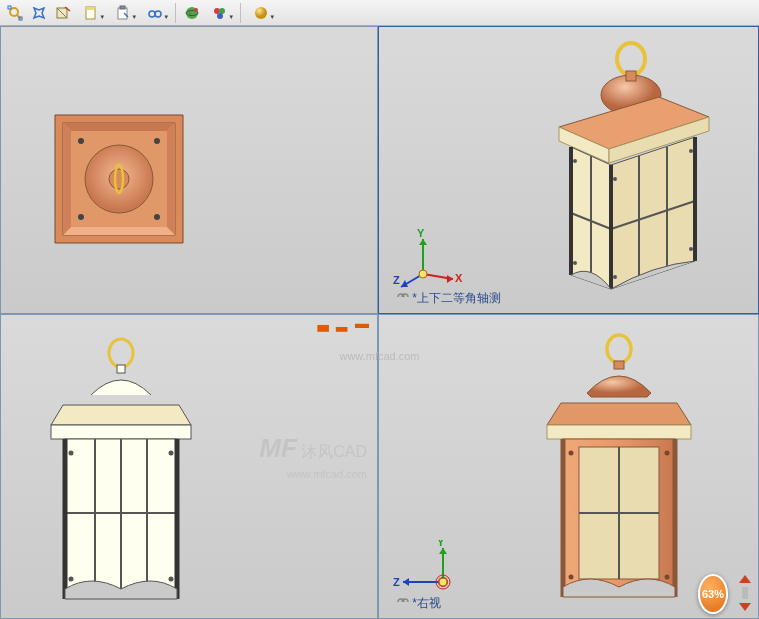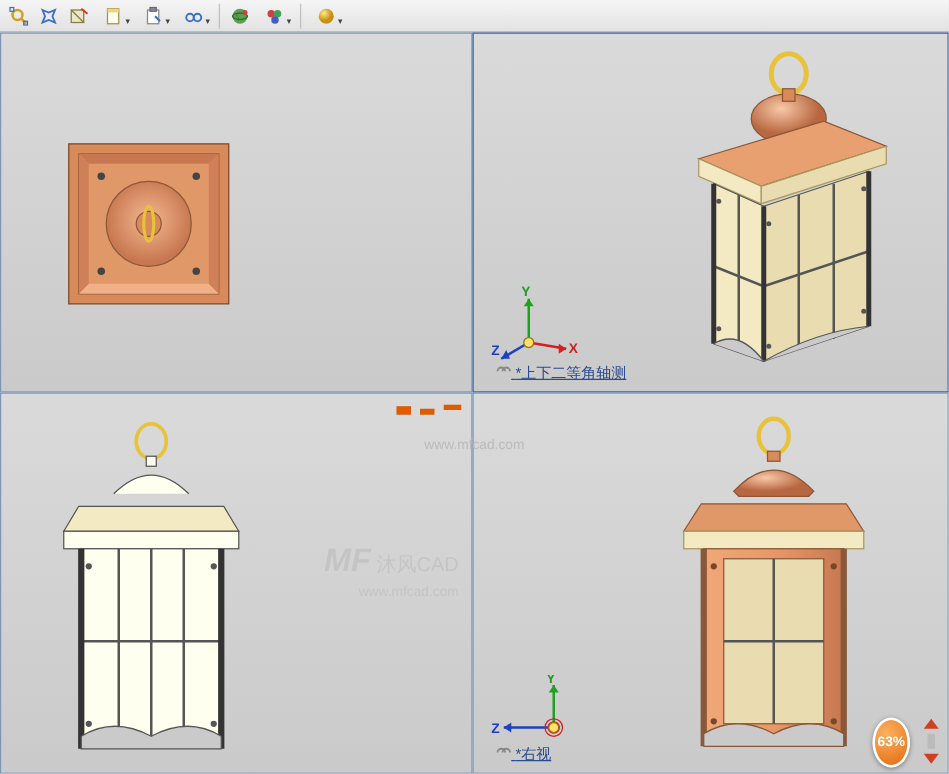--- a/index.html
+++ b/index.html
@@ -9,21 +9,21 @@
   .tool { width: 22px; height: 22px; display: flex; align-items: center; justify-content: center; border: 1px solid transparent; position: relative; }
   .tool svg { width: 16px; height: 16px; }
   .tool.dd { width: 30px; }
   .tool .dd-arrow { position: absolute; right: 1px; bottom: 2px; font-size: 7px; color: #444; }
   .sep { width: 1px; height: 20px; background: #c0c0c0; margin: 0 3px; }
   
   .viewports { width: 759px; height: 593px; display: grid; grid-template-columns: 378px 381px; grid-template-rows: 288px 305px; }
   .viewport { background: linear-gradient(#dadada, #cacaca); border: 1px solid #7d96b3; position: relative; overflow: hidden; }
   .viewport.active { border: 1px solid #3060a0; }
   
-  .label { position: absolute; left: 18px; bottom: 6px; color: #2a4b8d; font-size: 12px; text-decoration: underline; }
+  .label { position: absolute; left: 18px; bottom: 6px; color: #2a4b8d; font-size: 12px; }
   .label .link { width: 12px; height: 10px; display: inline-block; }
   
   .triad { position: absolute; }
   .triad .axis { stroke-width: 2; }
   .triad text { font-size: 11px; font-weight: bold; }
   
   .watermark { position: absolute; color: #bbb; font-size: 11px; pointer-events: none; margin-top: 48px; }
   .watermark.big { font-size: 16px; opacity: 0.6; }
   .watermark.big .logo { font-size: 26px; font-style: italic; font-weight: bold; }
   .watermark.center { left:50%; transform:translateX(-50%); }

